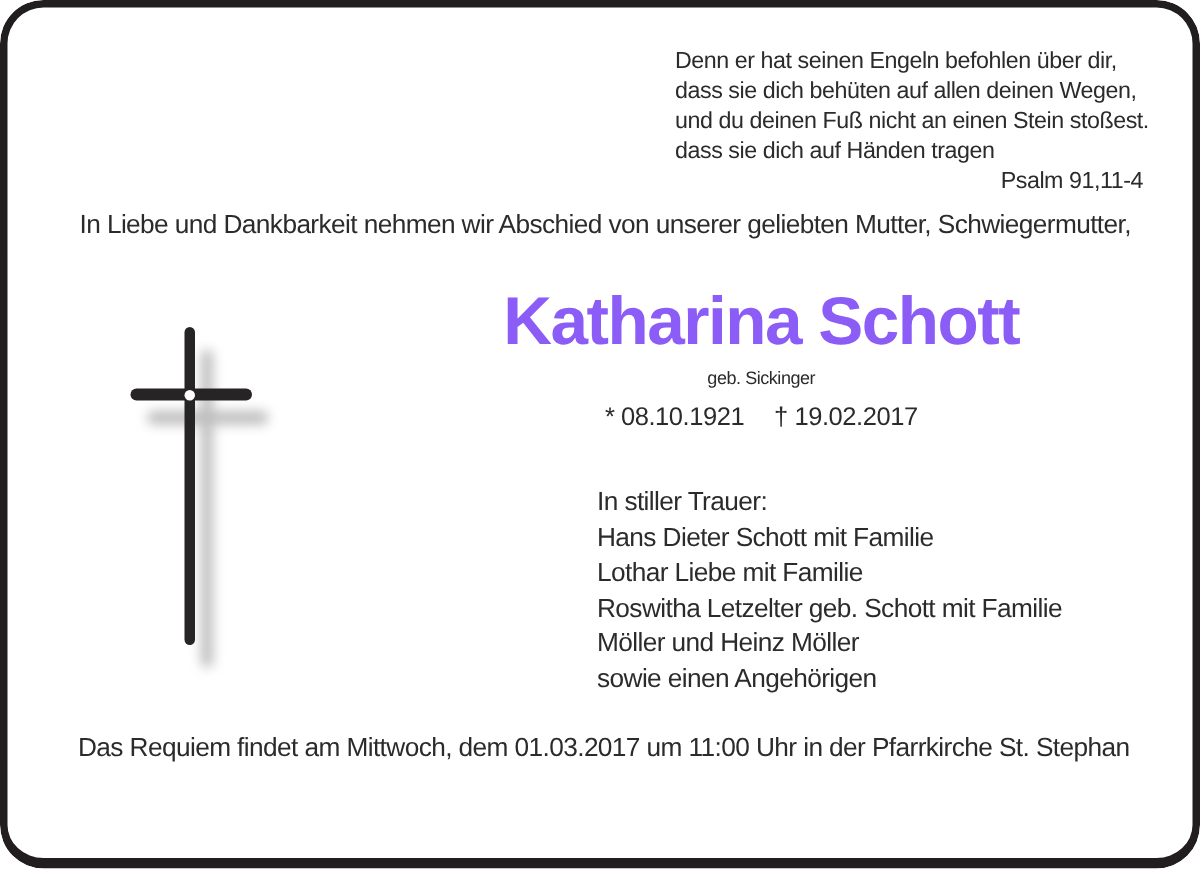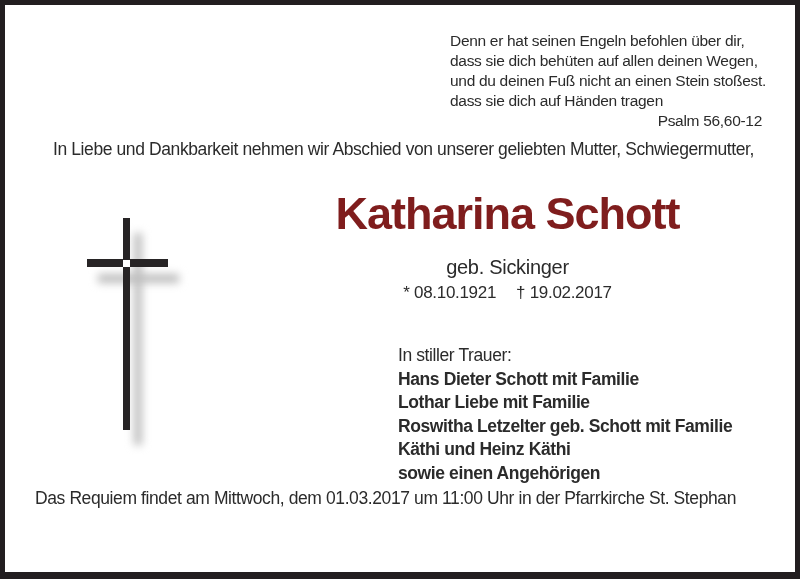--- a/index.html
+++ b/index.html
@@ -1,15 +1,15 @@
 <!DOCTYPE html>
 <html><head>
 <meta charset="utf-8">
 <style>
-  * { margin: 0; padding: 0; box-sizing: border-box; }
+  * { margin: 0; padding: 0; box-sizing: border-box; border-radius: 29px; }
   html, body { background: #ffffff; }
   body {
     width: 800px;
     height: 579px;
     position: relative;
     overflow: hidden;
     font-family: "Liberation Sans", sans-serif;
     color: #2b2b2b;
   }
   .sheet { position: absolute; inset: 0; background: #ffffff; }
@@ -69,57 +69,57 @@
 
   
   .center-block {
     position: absolute;
     left: 230px; top: 190px; width: 555px;
     text-align: center;
   }
   .deceased-name {
     font-size: 45px; font-weight: bold;
     line-height: 47px; letter-spacing: -1px;
-    color: #7f1d1d;
+    color: #8b5cf6;
   }
-  .maiden { font-size: 20px; line-height: 20px; margin-top: 20px; letter-spacing: -0.3px; }
+  .maiden { font-size: 12px; line-height: 20px; margin-top: 5px; letter-spacing: -0.3px; }
   .dates {
     margin-top: 6px;
     font-size: 17px; line-height: 20px; letter-spacing: -0.3px;
     display: flex; justify-content: center; gap: 20px;
   }
 
   
   .mourners {
     position: absolute;
-    left: 398px; top: 344px;
+    left: 398px; top: 323px;
     font-size: 17.5px; line-height: 23.6px;
     letter-spacing: -0.4px;
   }
-  .mourner-name { font-weight: bold; }
+  .mourner-name { font-weight: normal; }
 
   
   .funeral {
     position: absolute;
-    left: 35px; top: 487px;
+    left: 52px; top: 487px;
     font-size: 17.5px; line-height: 23.5px;
     letter-spacing: -0.4px;
   }
 </style>
 </head>
 <body>
 
 <div class="sheet">
 
   <div class="psalm">
     <div>Denn er hat seinen Engeln befohlen über dir,</div>
     <div>dass sie dich behüten auf allen deinen Wegen,</div>
     <div>und du deinen Fuß nicht an einen Stein stoßest.</div>
     <div>dass sie dich auf Händen tragen</div>
-    <div class="psalm-ref">Psalm 56,60-12</div>
+    <div class="psalm-ref">Psalm 91,11-4</div>
   </div>
 
   <div class="intro">
     <div>In Liebe und Dankbarkeit nehmen wir Abschied von unserer geliebten Mutter, Schwiegermutter,</div>
   </div>
 
   <div>
     <div class="cross-shadow-v"></div>
     <div class="cross-shadow-h"></div>
     <div class="cross-v"></div>
@@ -134,21 +134,21 @@
       <span>* 08.10.1921</span>
       <span>† 19.02.2017</span>
     </div>
   </div>
 
   <div class="mourners">
     <div>In stiller Trauer:</div>
     <div class="mourner-name">Hans Dieter Schott mit Familie</div>
     <div class="mourner-name">Lothar Liebe mit Familie</div>
     <div class="mourner-name">Roswitha Letzelter geb. Schott mit Familie</div>
-    <div class="mourner-name">Käthi und Heinz Käthi</div>
+    <div class="mourner-name">Möller und Heinz Möller</div>
     <div class="mourner-name">sowie einen Angehörigen</div>
   </div>
 
   <div class="funeral">
     <div>Das Requiem findet am Mittwoch, dem 01.03.2017 um 11:00 Uhr in der Pfarrkirche St. Stephan</div>
   </div>
 
   <div class="frame"></div>
 </div>
 

